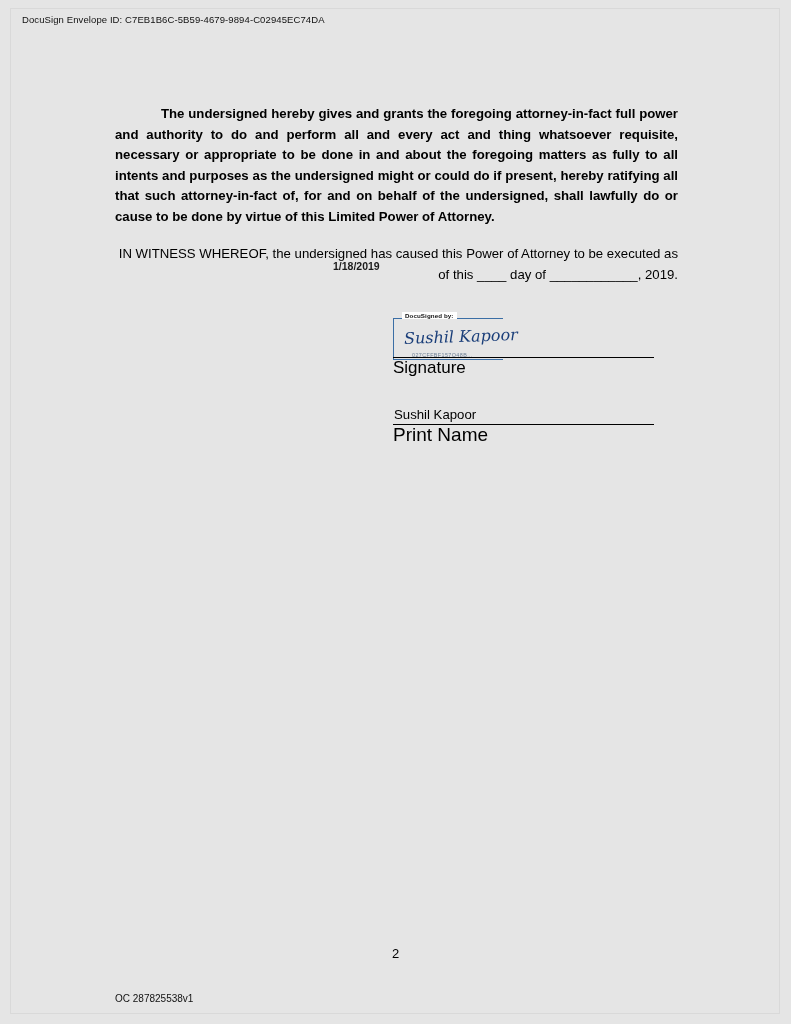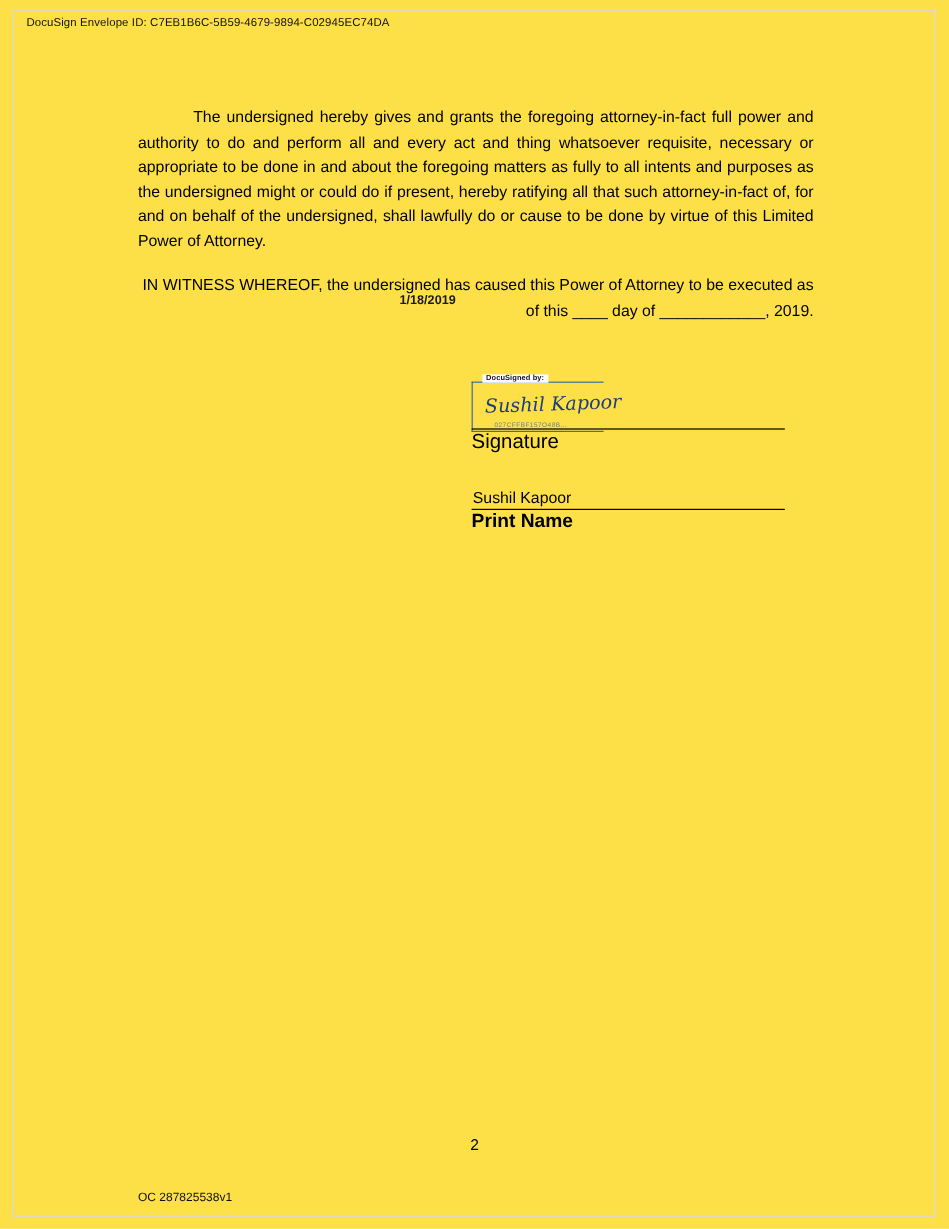--- a/index.html
+++ b/index.html
@@ -14,21 +14,21 @@
     font-family: "Liberation Sans", sans-serif;
     color: #000000;
     overflow: hidden;
   }
 
   .page {
     position: absolute;
     left: 0; top: 0;
     width: 791px;
     height: 1024px;
-    background: #fde047;
+    background: #e5e5e5;
   }
 
   
   .page-frame {
     position: absolute;
     left: 10px;
     top: 8px;
     width: 770px;
     height: 1006px;
     border: 1px solid #d9d9d9;
@@ -47,26 +47,27 @@
   }
 
   .body-area {
     position: absolute;
     left: 115px;
     top: 88px;
     width: 563px;
   }
 
   p.para {
-    margin: 0 0 17px 0;
+    margin: 16px 0 17px 0;
     font-size: 13.2px;
     line-height: 20.5px;
     text-align: justify;
     text-justify: inter-word;
     color: #000;
+    font-weight: bold;
   }
   p.para .indent {
     display: inline-block;
     width: 46px;
   }
 
   .witness {
     margin: 0;
     font-size: 13.2px;
     line-height: 20.5px;
@@ -166,23 +167,22 @@
     position: absolute;
     left: 1px;
     top: 88px;
     font-size: 13.2px;
     line-height: 18px;
   }
   .print-caption {
     position: absolute;
     left: 0;
     top: 108px;
-    font-size: 16px;
+    font-size: 19px;
     line-height: 18px;
-    font-weight: bold;
   }
 
   .footer-ref {
     position: absolute;
     left: 115px;
     top: 993px;
     font-size: 10px;
     color: #111;
   }
   .footer-page {

